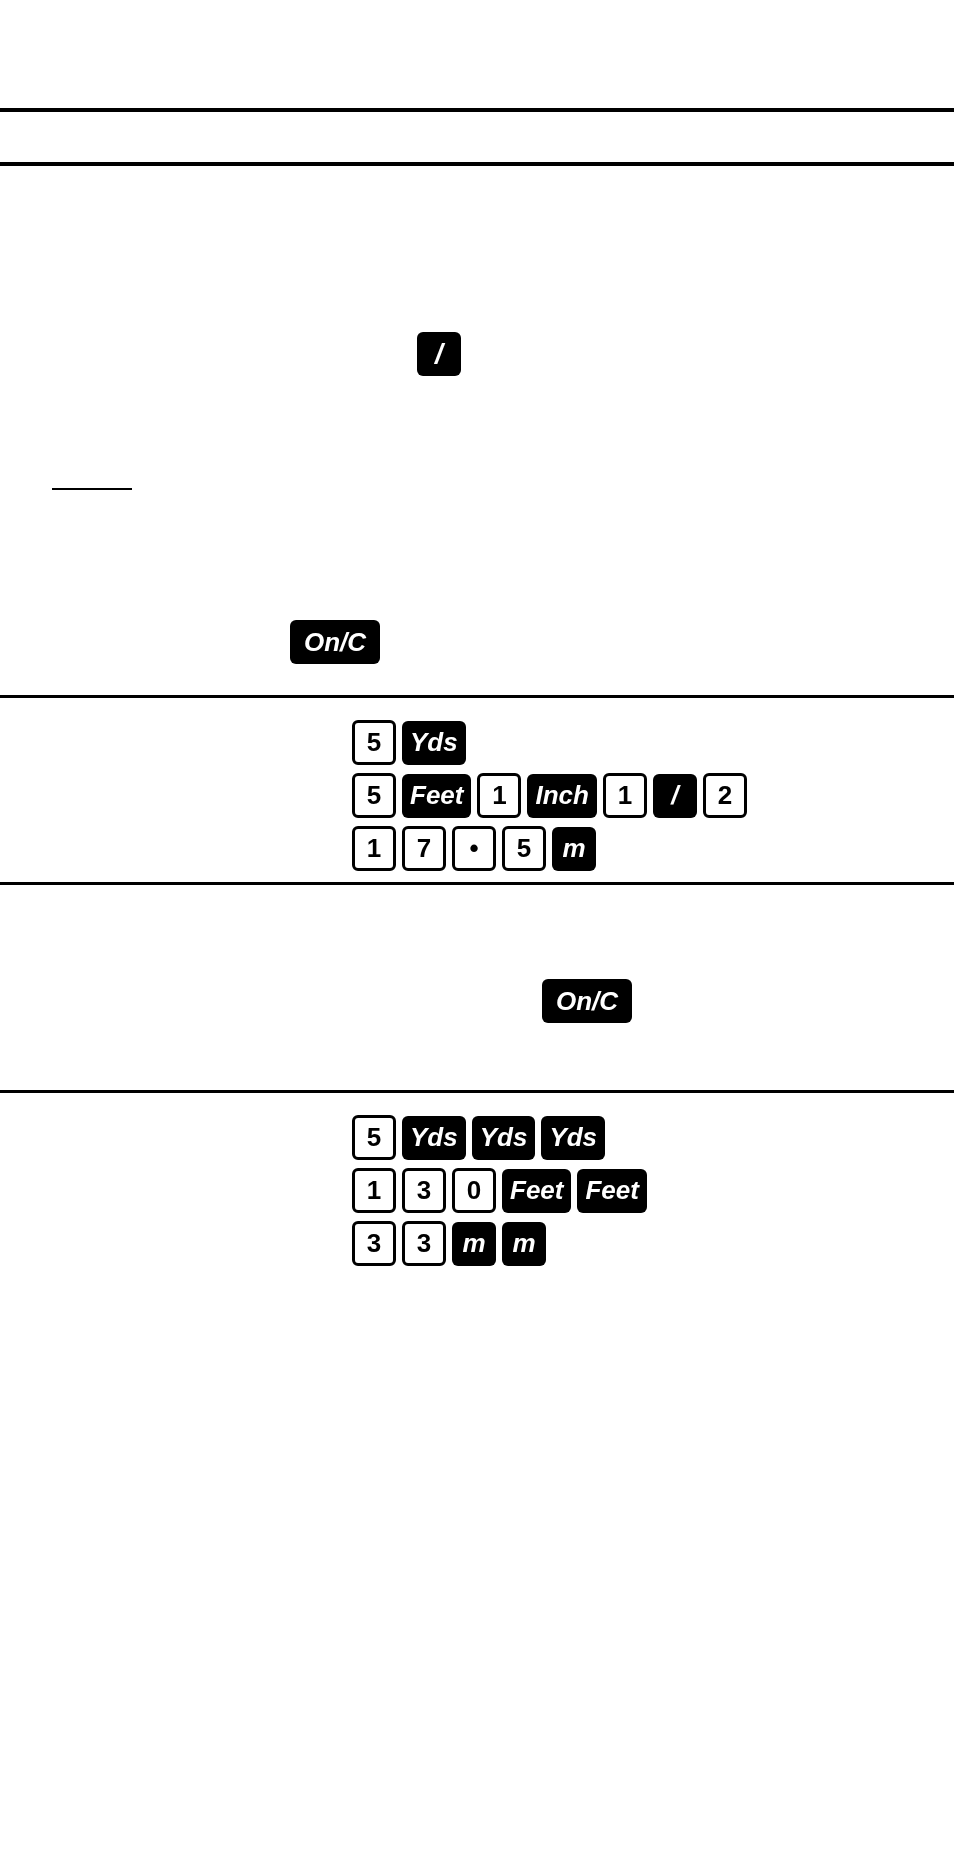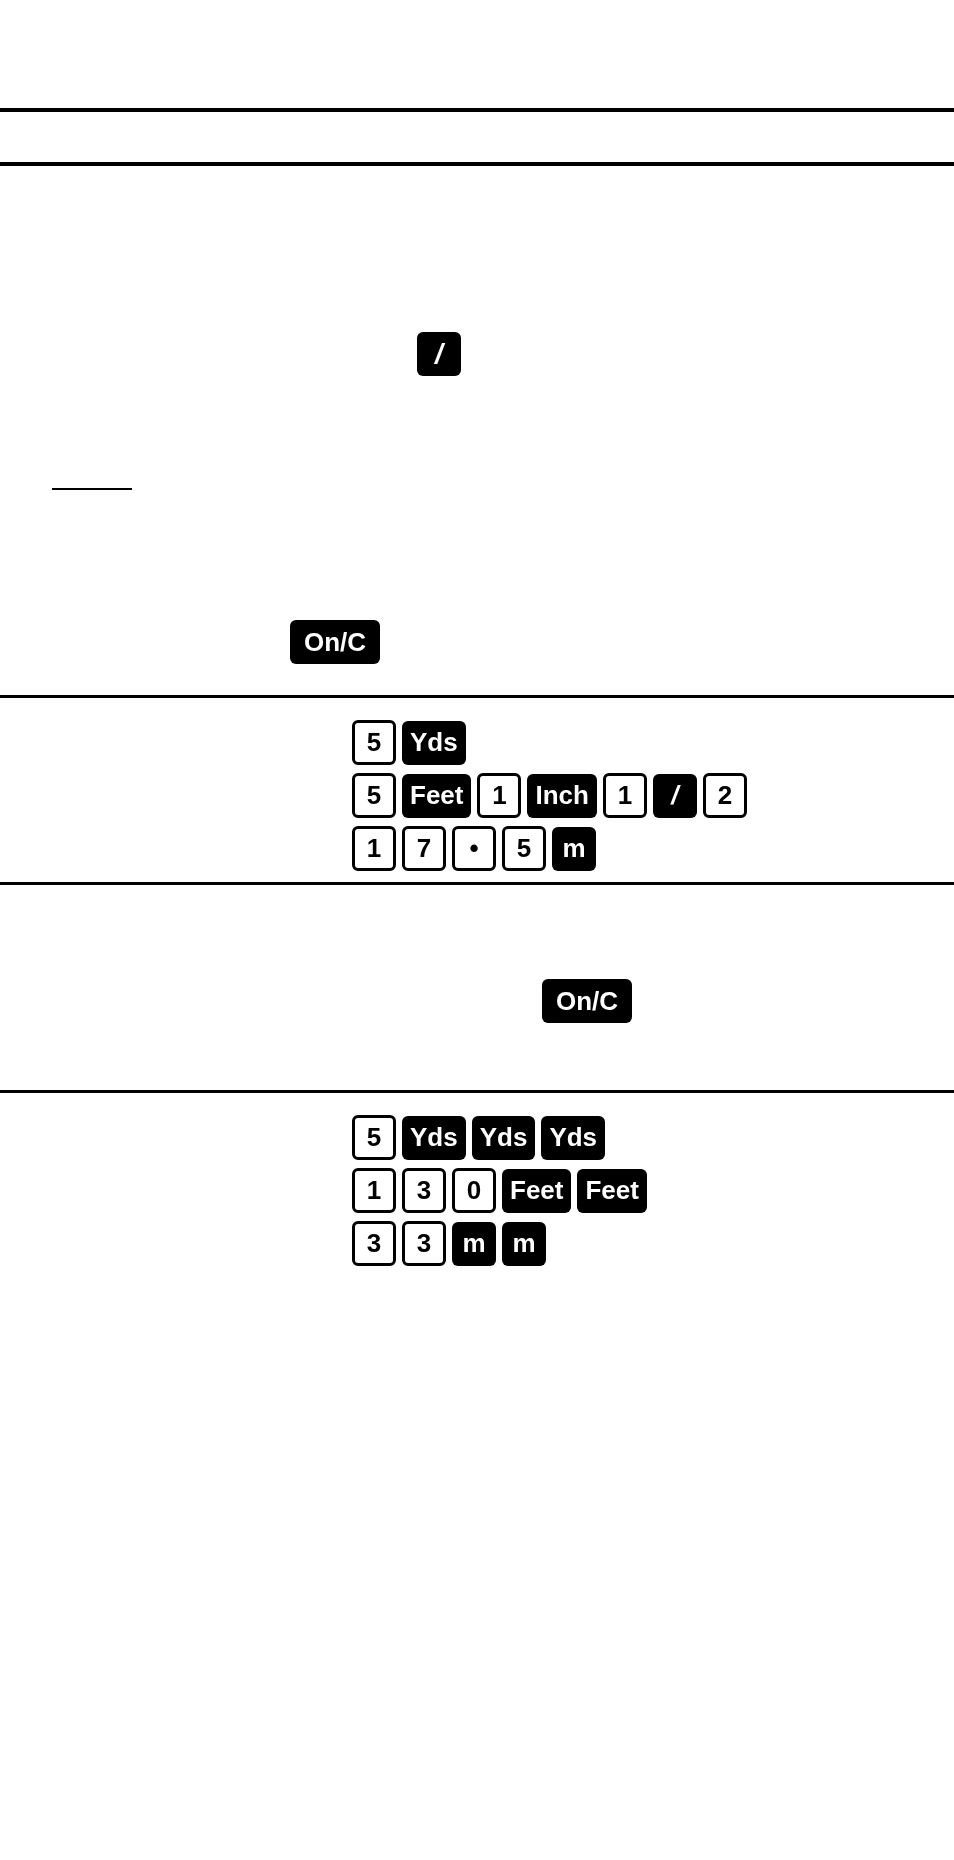--- a/index.html
+++ b/index.html
@@ -37,20 +37,21 @@
       justify-content: center;
       background: #000;
       color: #fff;
       font-weight: bold;
       font-size: 26px;
       border-radius: 6px;
       padding: 4px 8px;
       min-width: 44px;
       min-height: 44px;
       margin: 2px;
+      font-style: italic;
     }
 
     .key-badge.digit {
       font-style: normal;
       border: 3px solid #000;
       background: #fff;
       color: #000;
       border-radius: 6px;
     }
 

